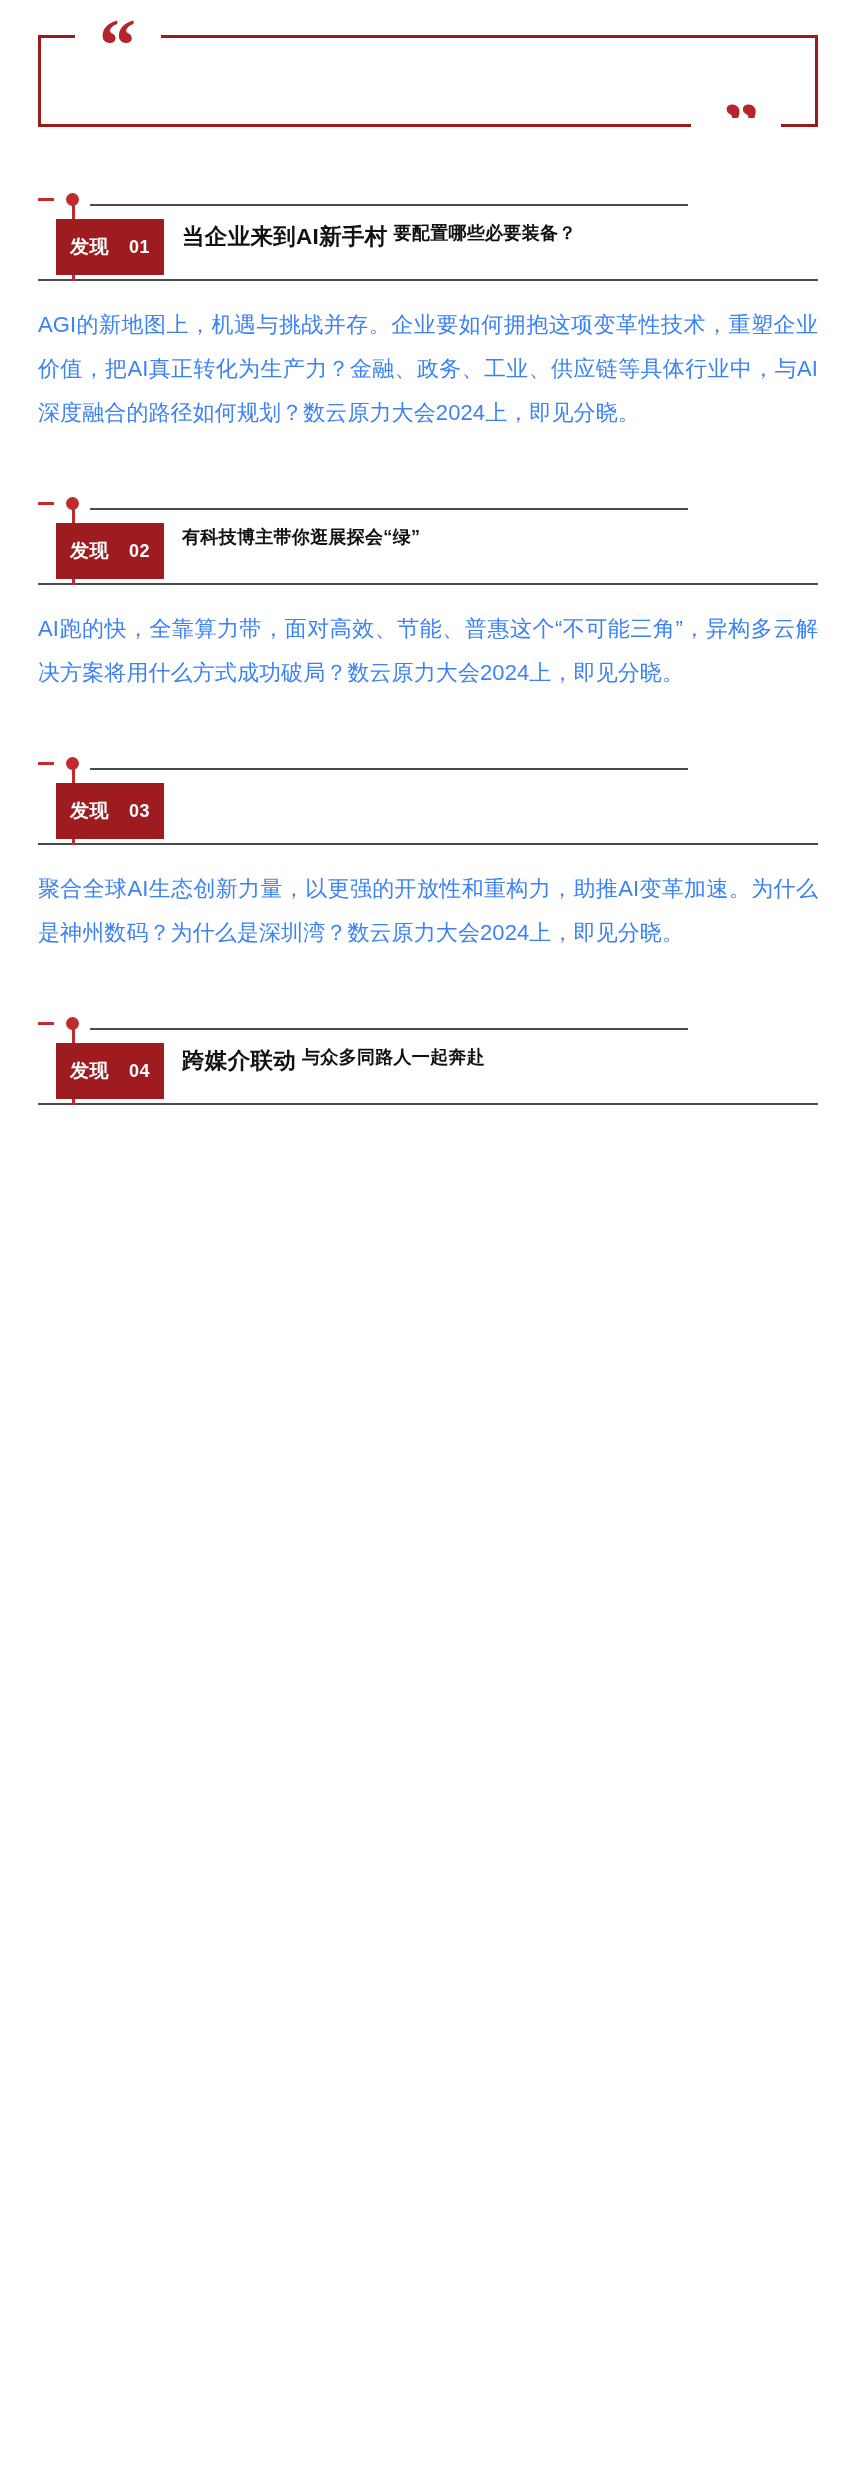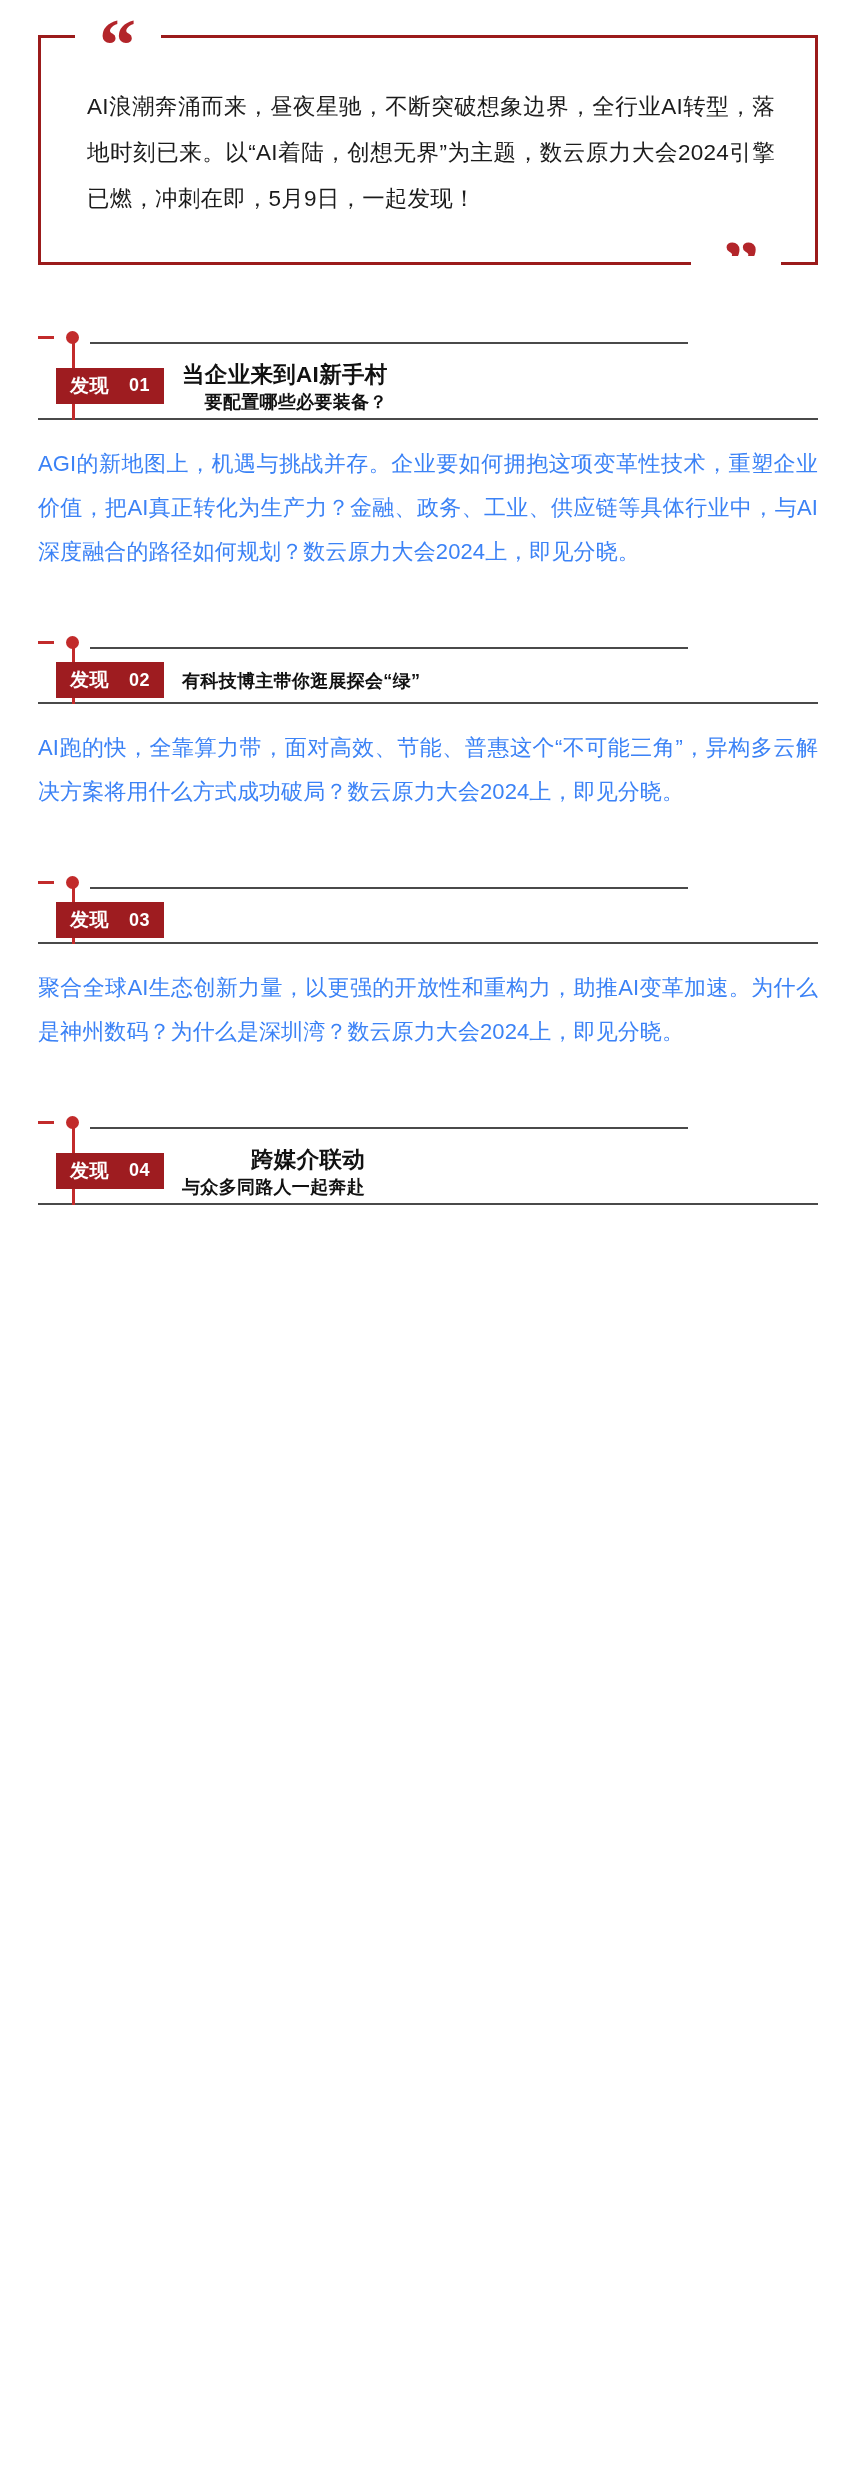--- a/index.html
+++ b/index.html
@@ -135,33 +135,34 @@
     z-index: 2;
     background: #9e1c20;
     color: #ffffff;
     font-size: 19px;
     font-weight: 700;
     letter-spacing: 0.5px;
     padding: 9px 14px 9px 14px;
     white-space: nowrap;
     display: flex;
     align-items: center;
-    height: 36px;
+    height: 56px;
     margin-left: 18px;
     align-self: center;
   }
   .badge .num {
     font-family: "Liberation Sans", sans-serif;
     font-size: 18px;
     margin-left: 20px;
   }
   .titles {
     display: flex;
-    flex-direction: column;
+    flex-direction: row;
     justify-content: center;
+    gap: 6px;
     padding-top: 2px;
     text-align: right;
   }
   .title-line1 {
     font-size: 22.5px;
     font-weight: 700;
     color: #111111;
     letter-spacing: 0.3px;
   }
   .title-line2 {
@@ -194,21 +195,20 @@
     top: 17px;
   }
 </style>
 </head>
 <body>
 
 <div class="page">
 
   <div class="quote-block">
     <span class="quote-mark-open">“</span>
-    <div class="quote-text">AI浪潮奔涌而来，昼夜星驰，不断突破想象边界，全行业AI转型，落地时刻已来。以“AI着陆，创想无界”为主题，数云原力大会2024引擎已燃，冲刺在即，5月9日，一起发现！</div>
     <span class="quote-mark-close">”</span>
   </div>
 
   <div class="section">
     <div class="tick-row">
       <span class="tick-dash"></span>
       <span class="tick-dot"></span>
       <span class="topline"></span>
     </div>
     <div class="head-row">

